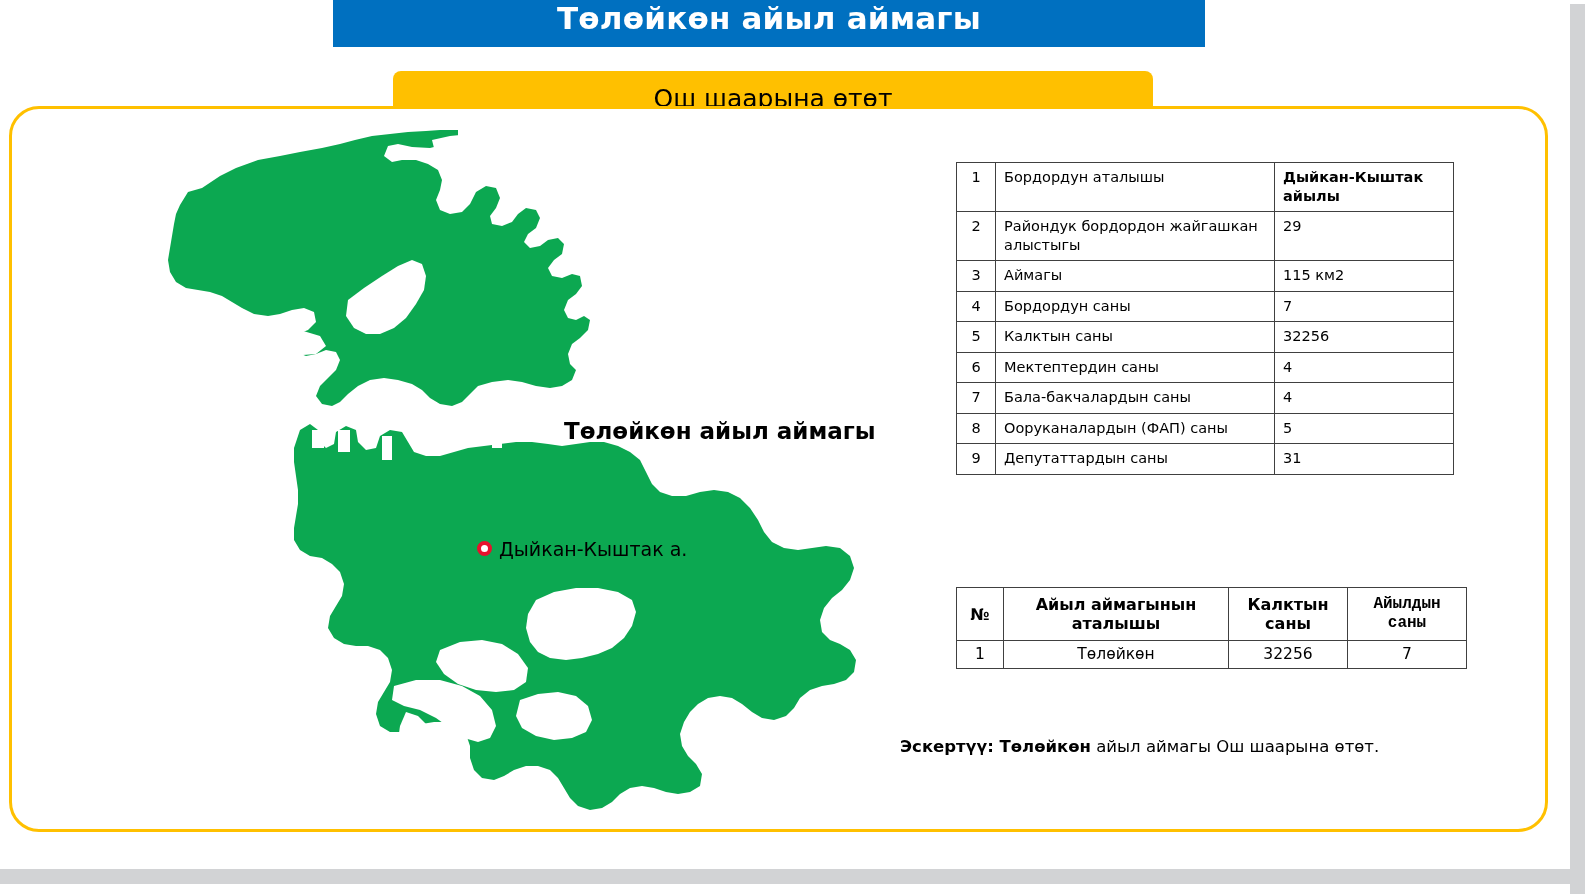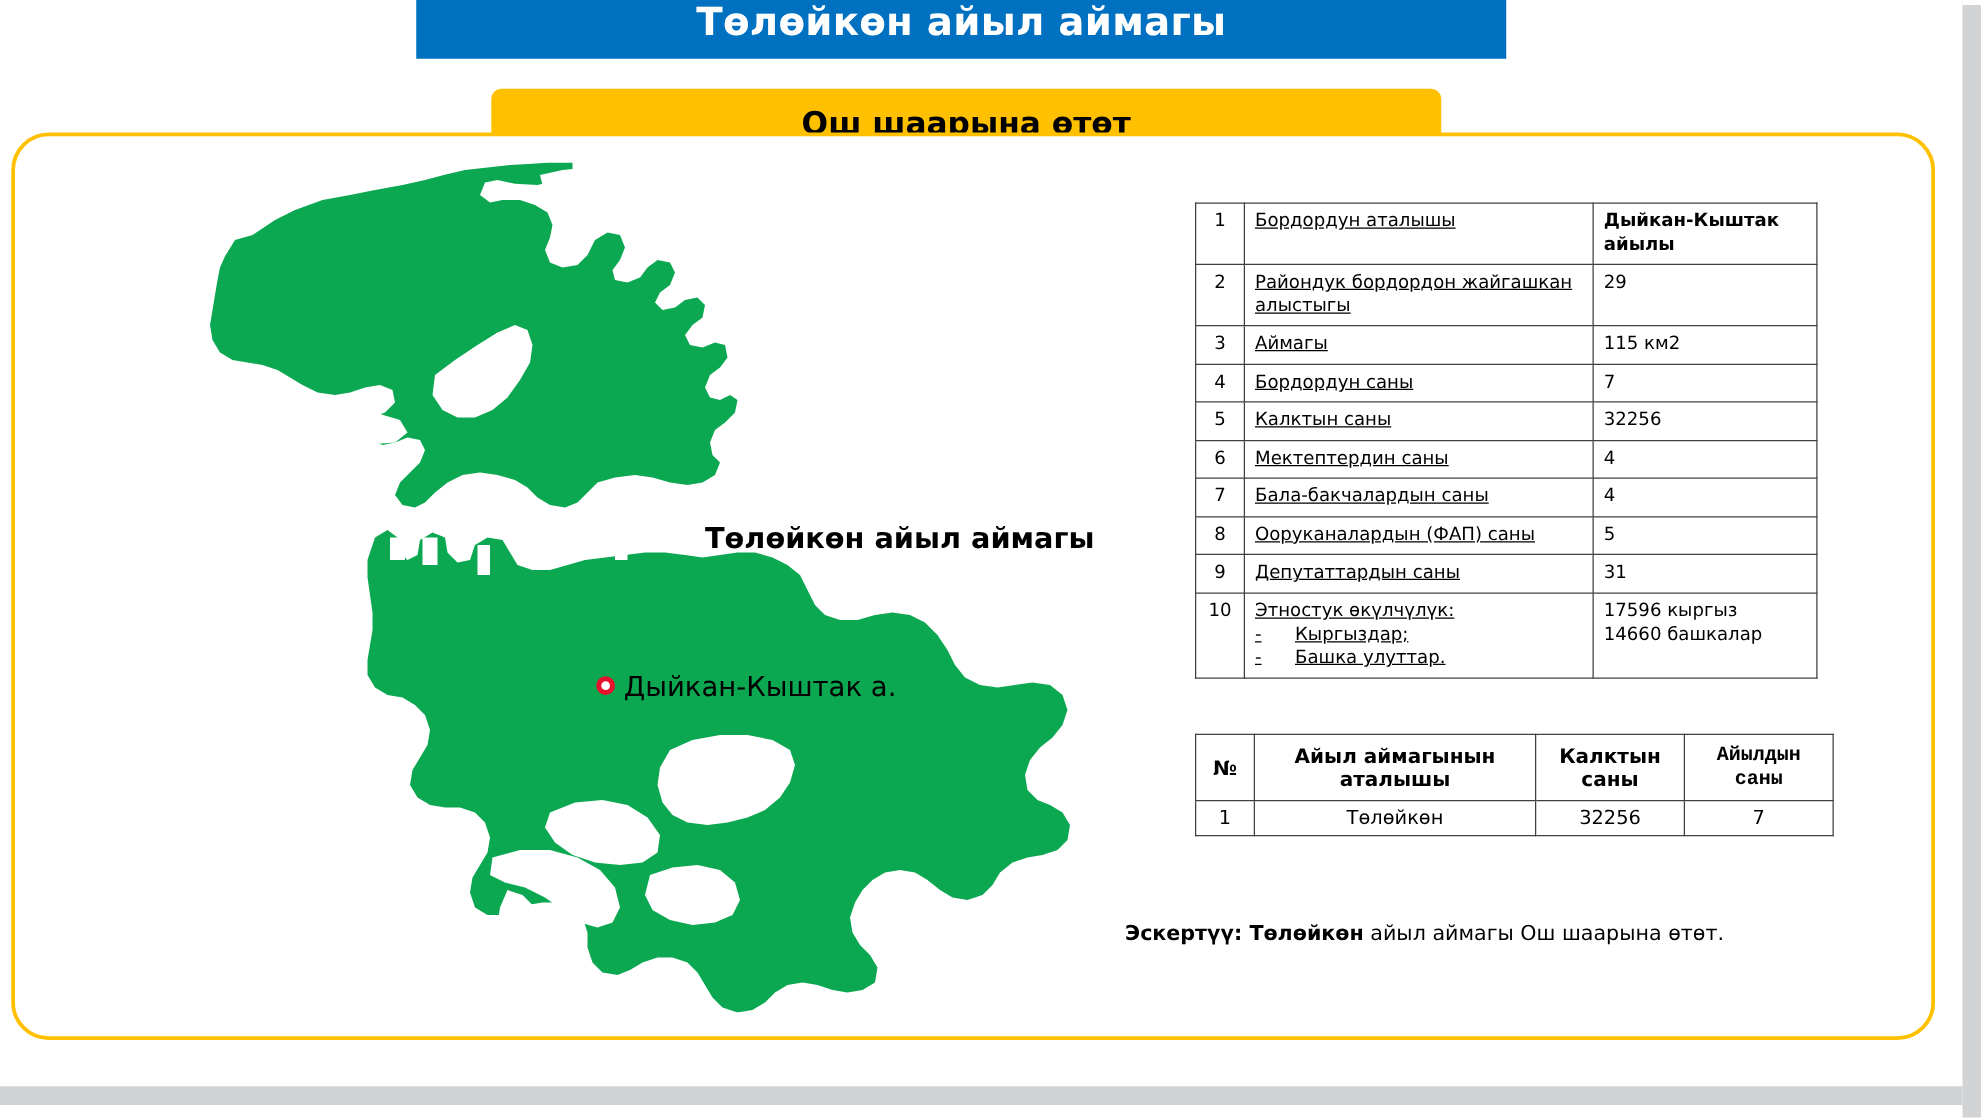--- a/index.html
+++ b/index.html
@@ -46,21 +46,21 @@
     width: 760px;
     height: 54px;
     background: #FFC000;
     border-radius: 8px;
     display: flex;
     align-items: center;
     justify-content: center;
   }
   #subtitle-banner .subtitle-text {
     font-size: 25px;
-    font-weight: bold;
+    font-weight: normal;
     color: #000000;
     white-space: nowrap;
     line-height: 1;
   }
 
   
   #content-card {
     position: absolute;
     left: 9px;
     top: 106px;
@@ -100,21 +100,21 @@
     height: 15px;
     border-radius: 50%;
     background: #ffffff;
     border: 4px solid #E8112D;
     box-sizing: border-box;
   }
   #map-center-label {
     position: absolute;
     left: 359px;
     top: 408px;
-    font-size: 22px;
+    font-size: 19px;
     color: #000000;
     white-space: nowrap;
     text-align: right;
   }
 
   
   #info-table {
     position: absolute;
     left: 956px;
     top: 162px;
@@ -128,21 +128,21 @@
     padding: 5px 8px 6px 8px;
     vertical-align: top;
     line-height: 1.28;
   }
   #info-table td.c-idx {
     width: 34px;
     text-align: center;
     padding-left: 2px;
     padding-right: 2px;
   }
-  #info-table td.c-label { width: 262px; text-decoration: underline; }
+  #info-table td.c-label { width: 262px; }
   #info-table td.c-value { width: 162px; }
   #info-table td.c-value.bold { font-weight: bold; }
   #info-table .sub-list {
     margin: 0;
     padding: 0;
     list-style: none;
   }
   #info-table .sub-list li {
     display: flex;
     gap: 24px;
@@ -377,40 +377,20 @@
     <tr>
       <td class="c-idx">8</td>
       <td class="c-label">Ооруканалардын (ФАП) саны</td>
       <td class="c-value">5</td>
     </tr>
     <tr>
       <td class="c-idx">9</td>
       <td class="c-label">Депутаттардын саны</td>
       <td class="c-value">31</td>
     </tr>
-    <tr>
-      <td class="c-idx">10</td>
-      <td class="c-label">
-        <div>Этностук өкүлчүлүк:</div>
-        <ul class="sub-list">
-          <li>
-            <span class="dash">-</span>
-            <span>Кыргыздар;</span>
-          </li>
-          <li>
-            <span class="dash">-</span>
-            <span>Башка улуттар.</span>
-          </li>
-        </ul>
-      </td>
-      <td class="c-value">
-        <div>17596 кыргыз</div>
-        <div>14660 башкалар</div>
-      </td>
-    </tr>
   </tbody>
 </table>
 
 <table id="summary-table">
   <thead>
     <tr>
       <th class="col-no">№</th>
       <th class="col-name">Айыл аймагынын аталышы</th>
       <th class="col-pop">Калктын саны</th>
       <th class="col-vil">Айылдын саны</th>

